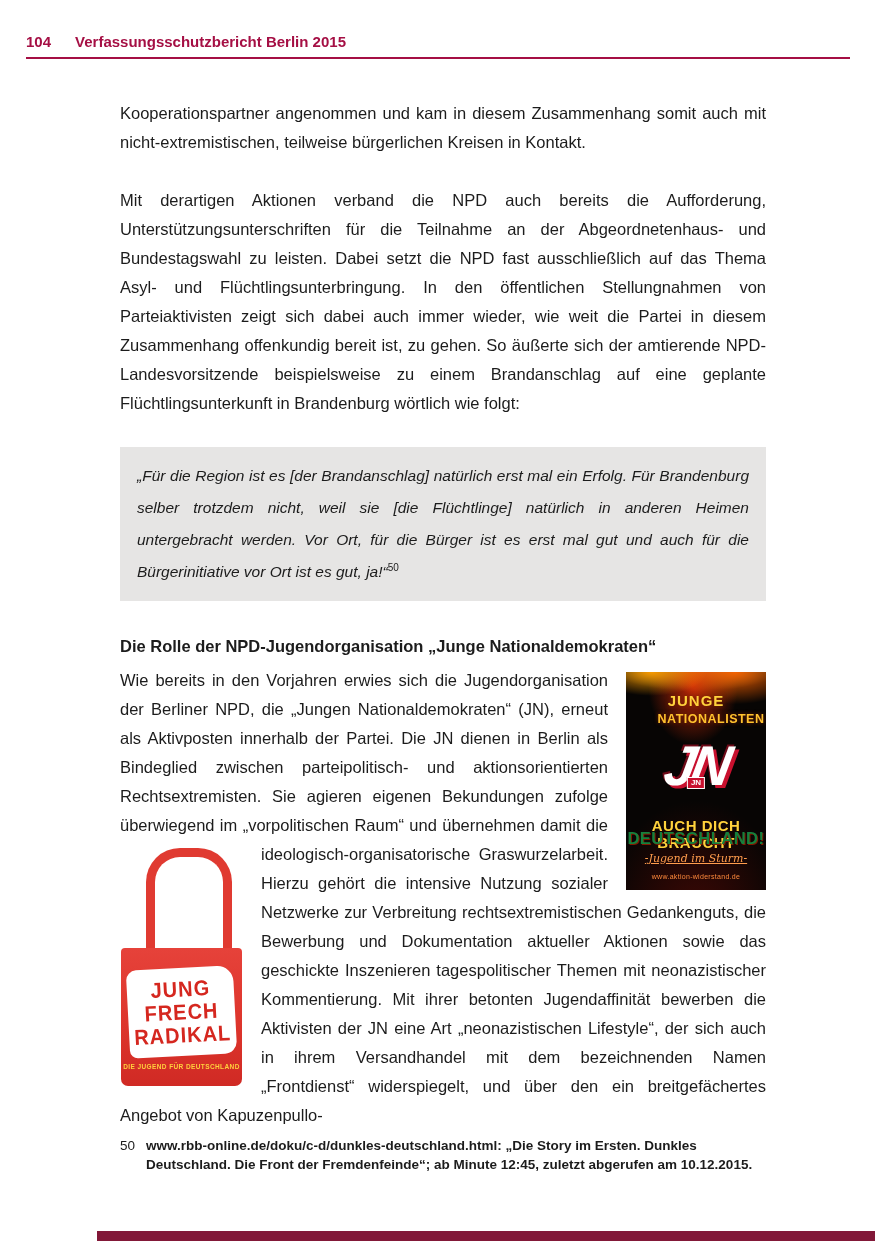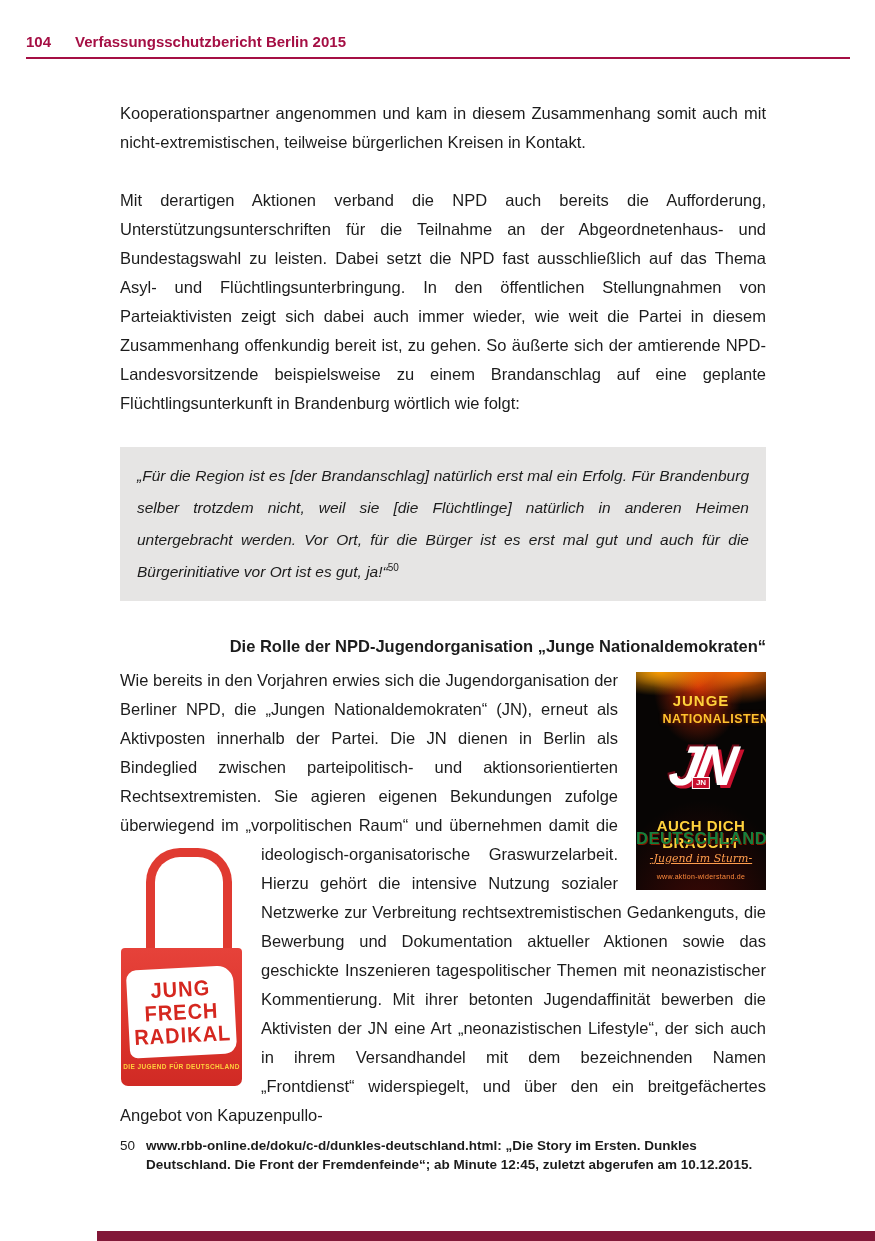--- a/index.html
+++ b/index.html
@@ -29,27 +29,27 @@
   }
   .para { margin: 0 0 29px 0; }
 
   .quote-block {
     background: #e6e5e4; padding: 13px 17px; margin: 2px 0 31px 0;
     font-style: italic; font-size: 15.5px; line-height: 32px;
   }
   sup { font-size: 10px; line-height: 0; font-style: normal; }
 
   .section-heading {
-    font-weight: bold; font-size: 16.5px; text-align: right;
+    font-weight: bold; font-size: 16.5px; text-align: left;
     margin: 0 0 5px 0;
   }
 
   
   .poster {
-    float: right; width: 130px; height: 218px; margin: 6px 0 8px 18px;
+    float: right; width: 140px; height: 218px; margin: 6px 0 8px 18px;
     position: relative; background: #070504; overflow: hidden; text-align: center;
   }
   .flames {
     position: absolute; inset: 0;
     background:
       radial-gradient(ellipse 80px 34px at 18% 0%, rgba(255,158,0,.95), rgba(255,158,0,0) 70%),
       radial-gradient(ellipse 95px 46px at 78% 0%, rgba(255,100,0,.92), rgba(255,100,0,0) 70%),
       radial-gradient(ellipse 60px 80px at 48% 6%, rgba(228,46,8,.85), rgba(228,46,8,0) 75%),
       radial-gradient(ellipse 130px 40px at 50% -4%, rgba(255,210,60,.8), rgba(255,210,60,0) 70%),
       radial-gradient(ellipse 130px 170px at 50% 115%, rgba(120,12,6,.5), rgba(120,12,6,0) 72%);

